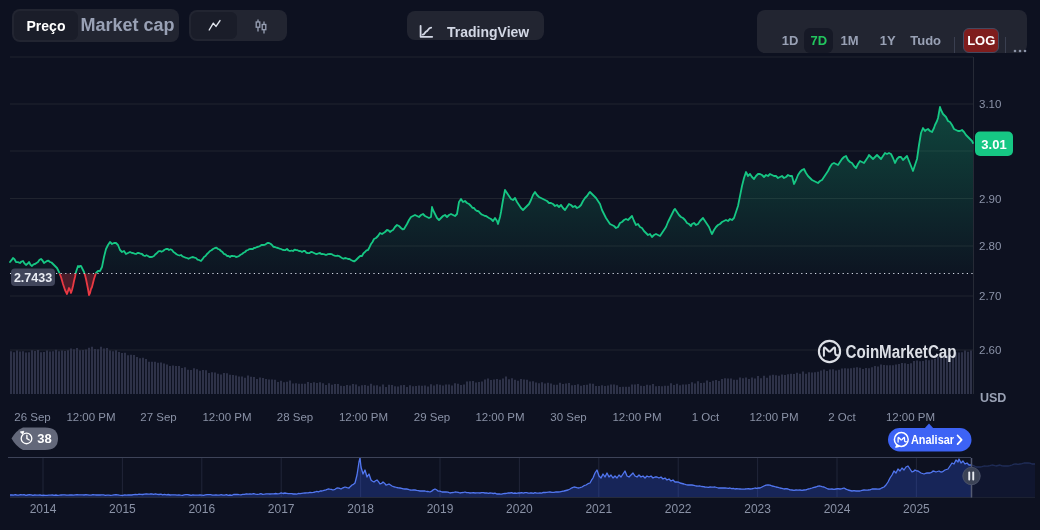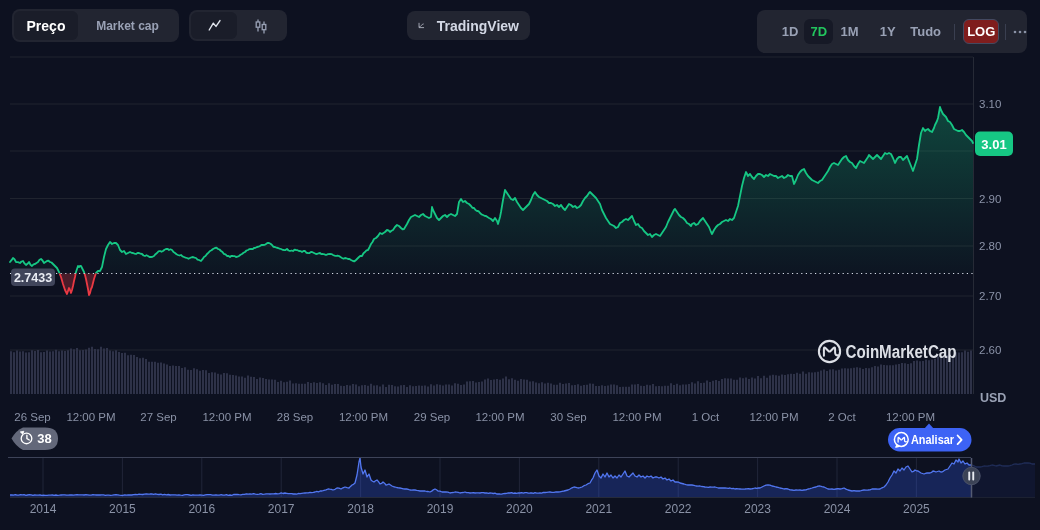--- a/index.html
+++ b/index.html
@@ -1,16 +1,16 @@
 <!DOCTYPE html>
 <html><head><meta charset="utf-8"><style>
 *{margin:0;padding:0;box-sizing:border-box}
 body{background:#0d1120;font-family:"Liberation Sans",sans-serif}
 #wrap{position:relative;width:1040px;height:530px;background:#0d1120;overflow:hidden}
-.ctl{position:absolute;background:#222531;border-radius:8px;display:flex;align-items:center}
+.ctl{position:absolute;background:#222531;border-radius:8px;display:flex;align-items:flex-end}
 .pill{border-radius:6px;display:flex;align-items:center;justify-content:center;font-weight:bold}
 .gray{color:#99a1b5;font-weight:bold}
 </style></head>
 <body>
 <div id="wrap">
 <svg width="1040" height="530" viewBox="0 0 1040 530" style="position:absolute;left:0;top:0">
 <defs>
 <linearGradient id="gfill" x1="0" y1="100" x2="0" y2="273.5" gradientUnits="userSpaceOnUse">
 <stop offset="0" stop-color="#16c784" stop-opacity="0.30"></stop>
 <stop offset="1" stop-color="#16c784" stop-opacity="0.02"></stop>
@@ -125,40 +125,40 @@
 <rect x="888" y="428" width="83.5" height="23.5" rx="11.7" fill="#3d63f5"></rect>
 <circle cx="901.3" cy="439.5" r="6.9" fill="none" stroke="#fff" stroke-width="1.5"></circle>
 <path d="M897.2,444.8 l-1.3,2.4 3.2,-0.9" fill="none" stroke="#fff" stroke-width="1.4" stroke-linejoin="round"></path>
 <path d="M898.1,442 V438 Q898.1,436.8 899,437.8 L900.6,439.5 Q901.3,440.2 902,439.5 L903.6,437.8 Q904.5,436.8 904.5,438 V440 Q904.5,442.3 906.3,441.7" fill="none" stroke="#fff" stroke-width="1.3" stroke-linecap="round" stroke-linejoin="round"></path>
 <text x="911" y="444" font-family="Liberation Sans, sans-serif" font-size="12.5" font-weight="bold" fill="#fff" textLength="43" lengthAdjust="spacingAndGlyphs">Analisar</text>
 <path d="M957.6,435.5 L961.6,439.8 L957.6,444.1" fill="none" stroke="#fff" stroke-width="1.8" stroke-linecap="round" stroke-linejoin="round"></path>
 </g>
 </svg>
 <div class="ctl" style="left:12px;top:9px;width:167px;height:33px;padding:2px">
   <div class="pill" style="width:64px;height:29px;background:#1a1d29;color:#fff;font-size:14px">Preço</div>
-  <div class="pill gray" style="flex:1;height:29px;font-size:12px">Market cap</div>
+  <div class="pill gray" style="flex:1;height:29px;font-size:18px">Market cap</div>
 </div>
 <div class="ctl" style="left:189px;top:10px;width:98px;height:31px;padding:2px">
   <div class="pill" style="width:46px;height:27px;background:#1a1d29">
     <svg width="17" height="17" viewBox="0 0 17 17">
           <path d="M3.2 13 L7.3 6.2 L10 9.4 L14 3.6" fill="none" stroke="#e2e6ee" stroke-width="1.4" stroke-linecap="round" stroke-linejoin="round"></path>
         </svg>
   </div>
   <div class="pill" style="flex:1;height:27px">
     <svg width="18" height="18" viewBox="0 0 18 18" fill="none" stroke="#99a1b5" stroke-width="1.3">
       <line x1="6" y1="2.5" x2="6" y2="5"></line>
           <rect x="4.2" y="5" width="3.6" height="5.2"></rect>
           <line x1="6" y1="10.2" x2="6" y2="14.5"></line>
       <line x1="12" y1="4.5" x2="12" y2="7.5"></line>
           <rect x="10.2" y="7.5" width="3.6" height="5.2"></rect>
           <line x1="12" y1="12.7" x2="12" y2="16.5"></line>
     </svg>
   </div>
 </div>
-<div class="ctl" style="left:407px;top:11px;width:123px;height:29px;padding:0 11px;gap:12px">
+<div class="ctl" style="left:407px;top:11px;width:137px;height:29px;padding:0 11px;gap:12px">
   <svg width="17" height="17" viewBox="0 0 17 17" fill="none" stroke="#d3d8e5" stroke-width="1.8">
     <path d="M2.6 2.8 V13.8 H14.2" stroke-linecap="round" stroke-linejoin="round"></path>
     <path d="M4.6 11.6 C6.4 11.9 6.6 9.2 8.4 8.4 C10.2 7.6 10.0 5.2 13.2 4.7" stroke-linecap="round"></path>
   </svg>
   <span style="color:#d3d8e5;font-weight:bold;font-size:14px">TradingView</span>
 </div>
 <div class="ctl" style="left:757px;top:10px;width:270px;height:43px;padding-left:24px;font-size:13px;font-weight:bold;color:#99a1b5">
   <div class="pill" style="width:20px;height:25px">1D</div>
   <div class="pill" style="width:32px;height:25px;margin-left:5px;background:#161926;color:#22c55e">7D</div>
   <div class="pill" style="width:19px;height:25px;margin-left:7px">1M</div>

